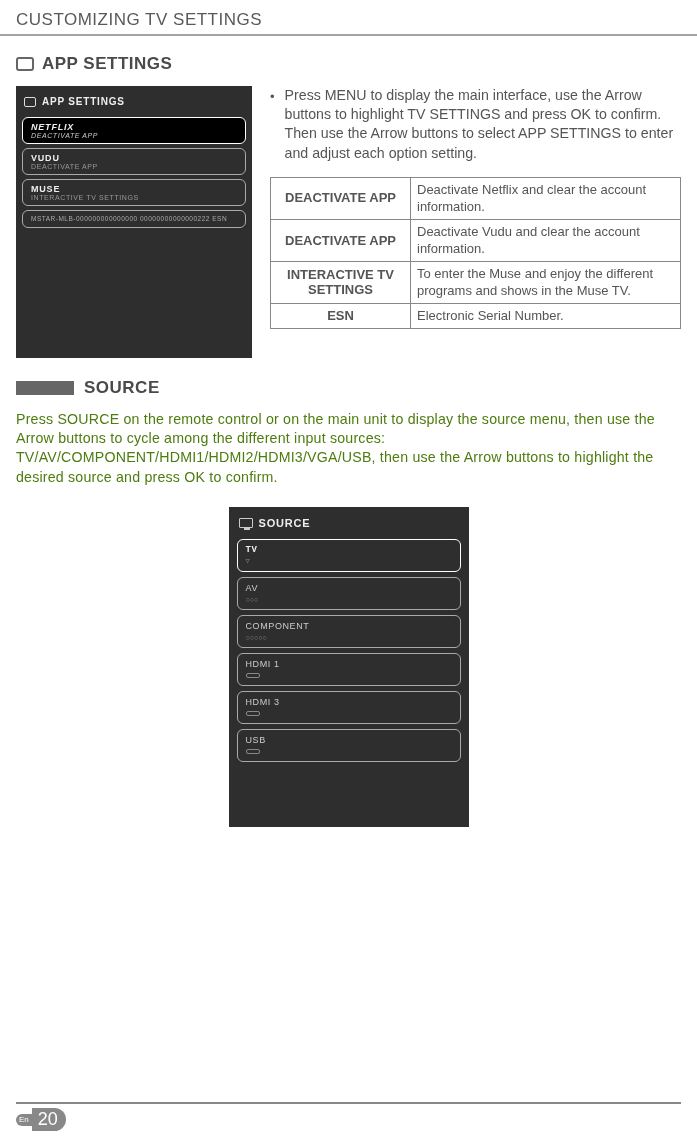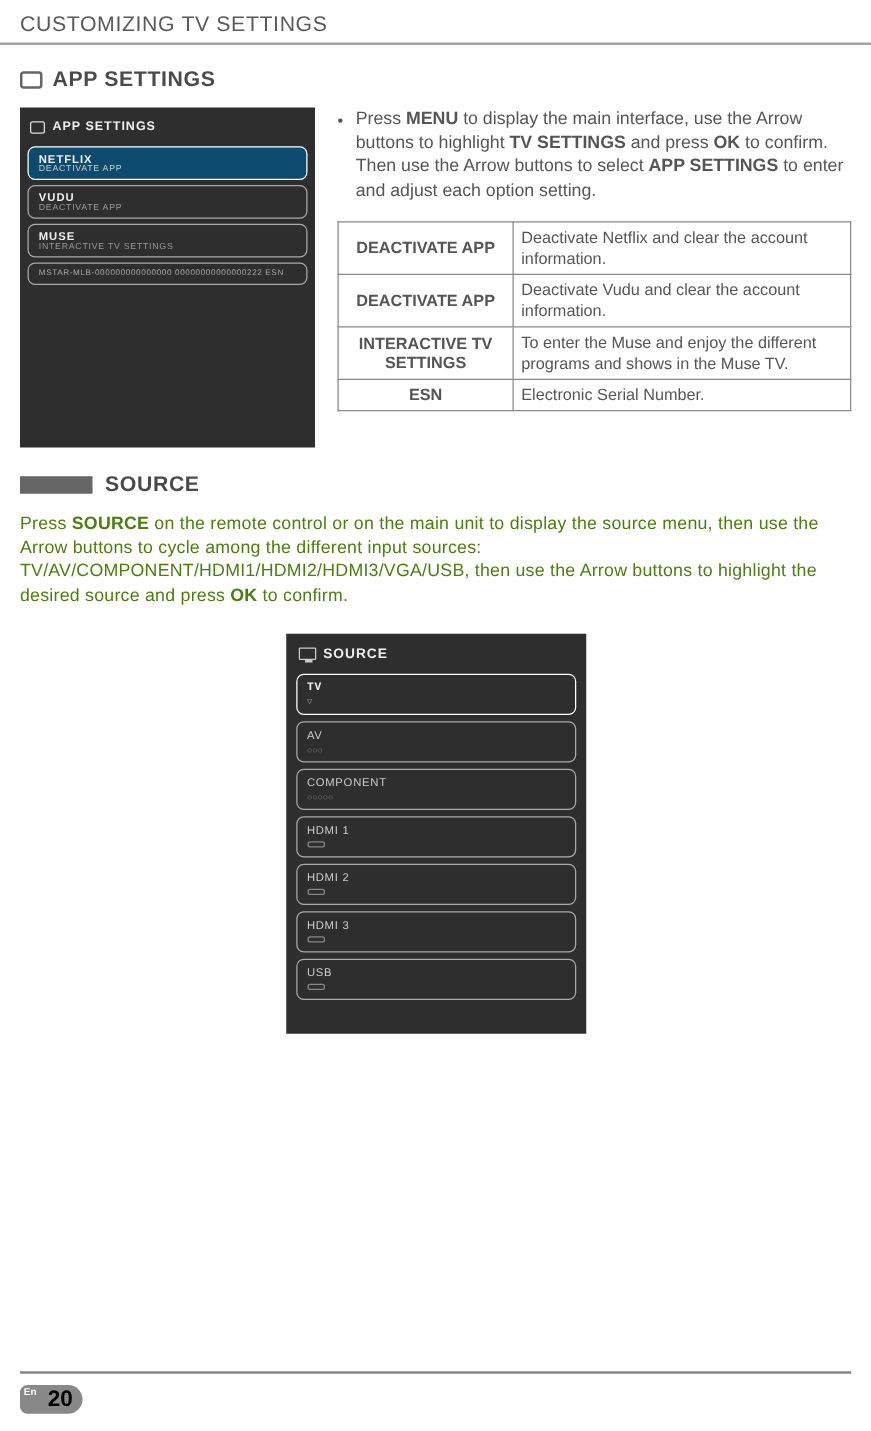--- a/index.html
+++ b/index.html
@@ -82,22 +82,23 @@
       border-radius: 2px;
     }
     .ss-item {
       border: 1.5px solid #aaa;
       border-radius: 6px;
       padding: 4px 8px;
       margin-bottom: 4px;
       color: #ddd;
     }
     .ss-item.selected {
-      background: #0c4a6e;
+      background: #000000;
       border-color: #fff;
+      font-style: italic;
     }
     .ss-item .t1 {
       font-size: 9px;
       font-weight: bold;
       letter-spacing: 0.8px;
       color: #eee;
     }
     .ss-item .t2 {
       font-size: 7px;
       letter-spacing: 0.6px;
@@ -116,21 +117,21 @@
       font-size: 14.2px;
       color: #555;
       line-height: 1.35;
     }
     .bullet-row {
       display: flex;
       gap: 10px;
       margin-bottom: 14px;
     }
     .bullet-row .bl { font-size: 13px; margin-top: 2px; }
-    .bold { font-weight: bold; }
+    .bold { font-weight: normal; }
     table.opt {
       border-collapse: collapse;
       width: 100%;
       font-size: 13px;
     }
     table.opt td {
       border: 1px solid #888;
       padding: 3px 6px;
       vertical-align: middle;
     }
@@ -211,33 +212,33 @@
     .footer {
       position: absolute;
       bottom: 14px;
       left: 16px;
       right: 16px;
       border-top: 2px solid #888;
       padding-top: 4px;
     }
     .footer-pill {
       display: inline-flex;
-      font-weight: bold;
+      align-items: center;
     }
     .en-tag {
       font-size: 8px;
       background: #888;
       color: #fff;
       padding: 2px 3px;
       border-radius: 6px 0 0 6px;
       line-height: 1;
     }
     .pg {
       background: #888;
-      color: #000000;
+      color: #ffffff;
       font-size: 18px;
       padding: 2px 8px 3px 6px;
       border-radius: 0 12px 12px 0;
       line-height: 1;
     }
     
     .dots { letter-spacing: 1px; }
     .rect-ico {
       display: inline-block;
       width: 14px;
@@ -340,24 +341,20 @@
       </div>
       <div class="src-item">
         <span class="lbl">COMPONENT</span>
         <span class="ico dots">○○○○○</span>
       </div>
       <div class="src-item">
         <span class="lbl">HDMI 1</span>
         <span class="rect-ico"></span>
       </div>
       <div class="src-item">
-        <span class="lbl">HDMI 2</span>
-        <span class="rect-ico"></span>
-      </div>
-      <div class="src-item">
         <span class="lbl">HDMI 3</span>
         <span class="rect-ico"></span>
       </div>
       <div class="src-item">
         <span class="lbl">USB</span>
         <span class="rect-ico"></span>
       </div>
     </div>
   </div>
 </div>

